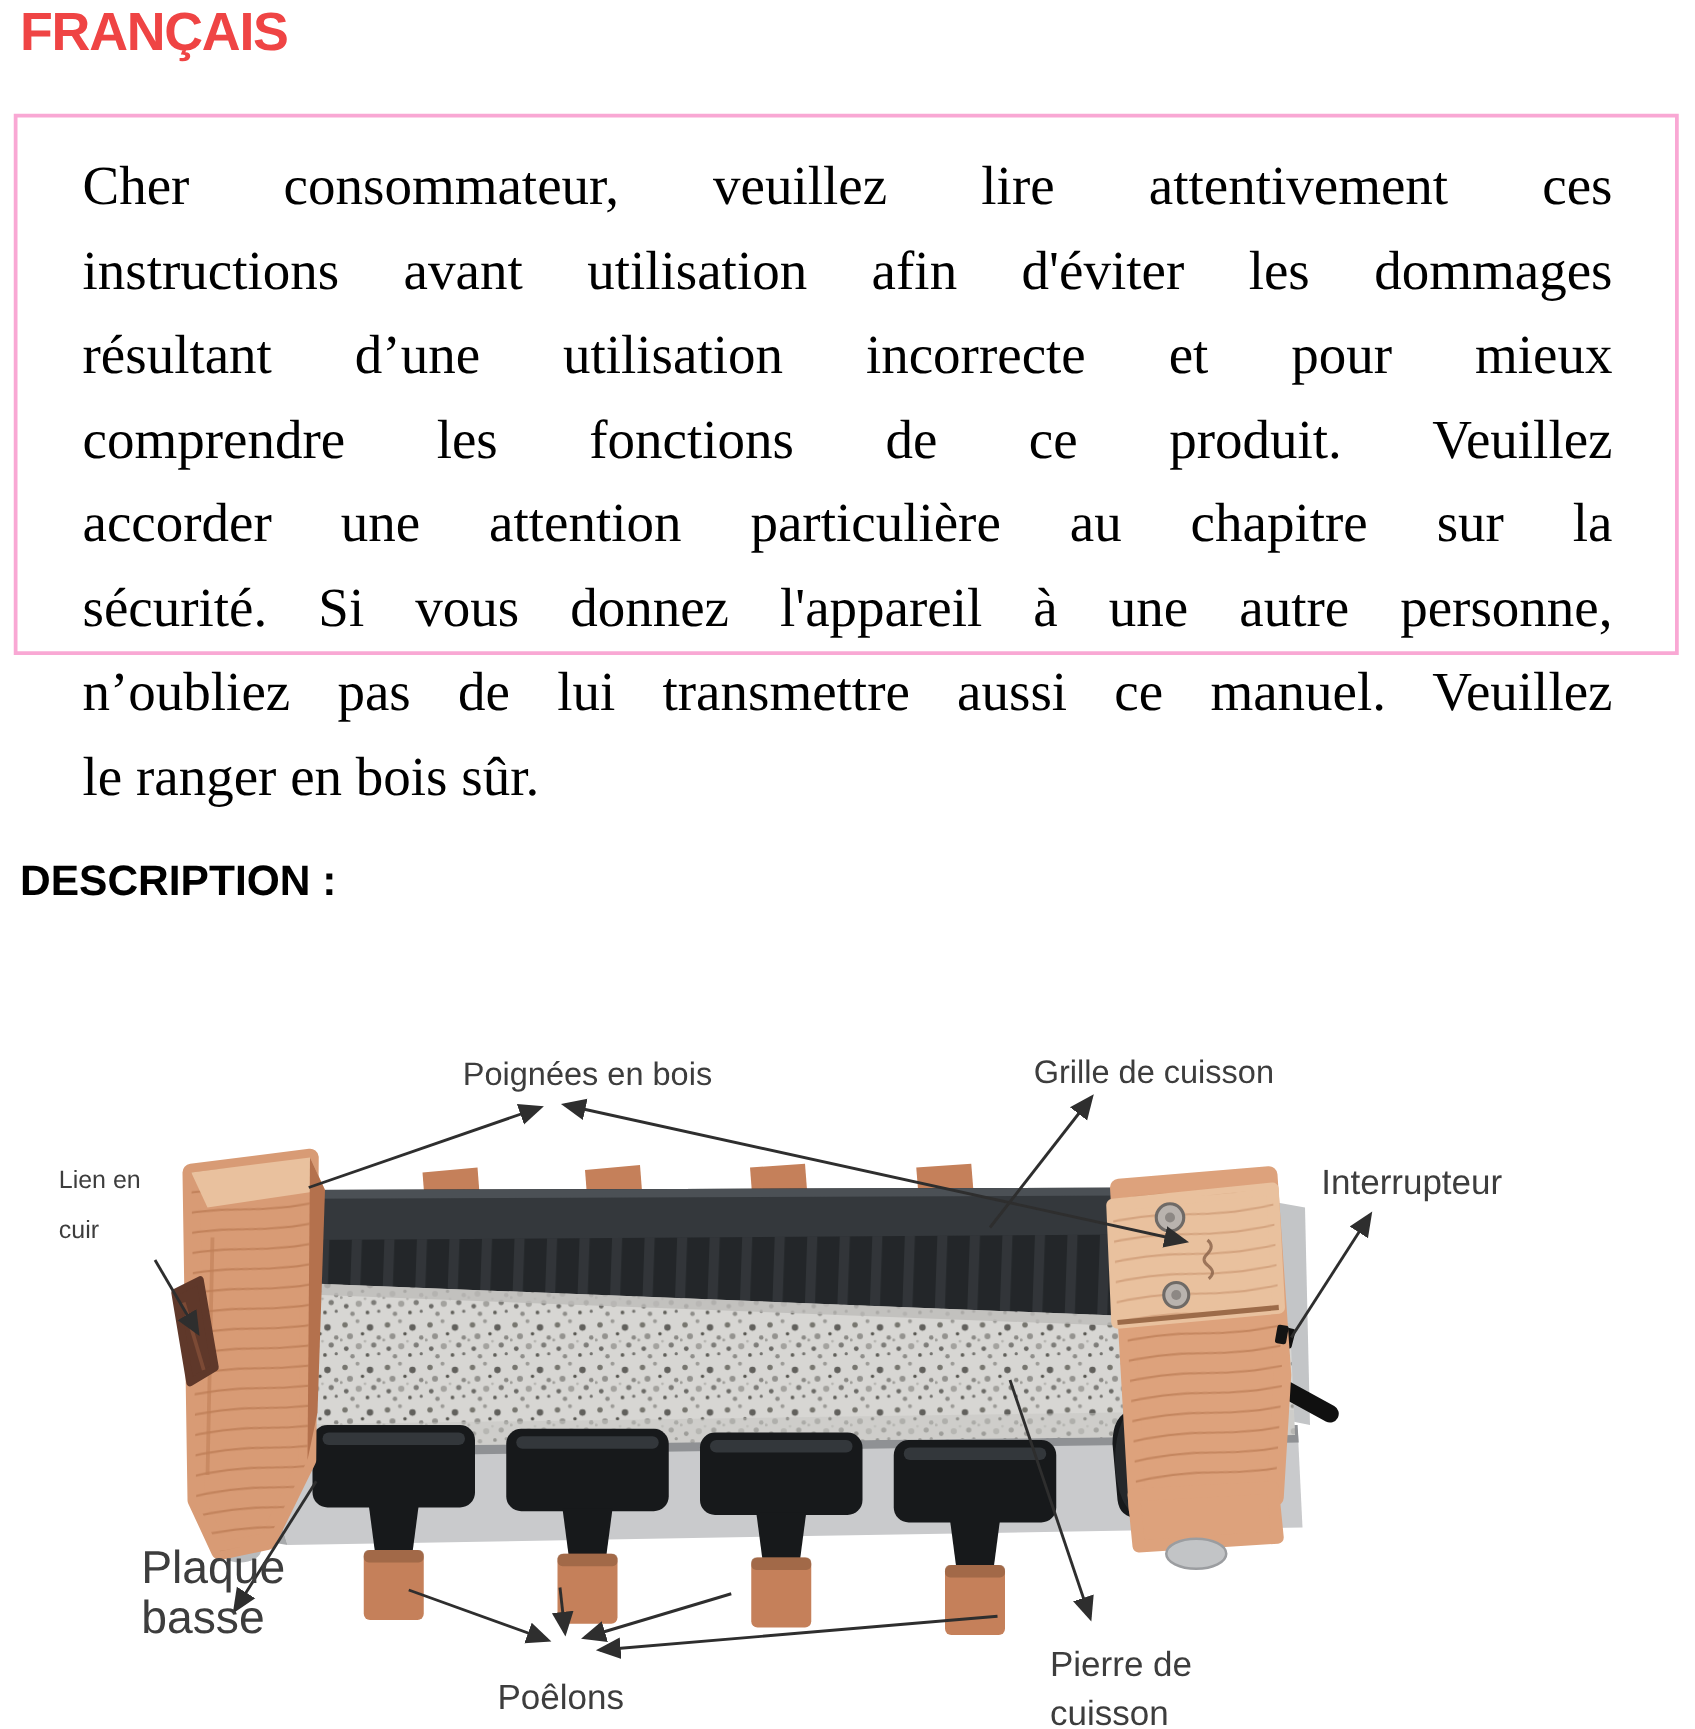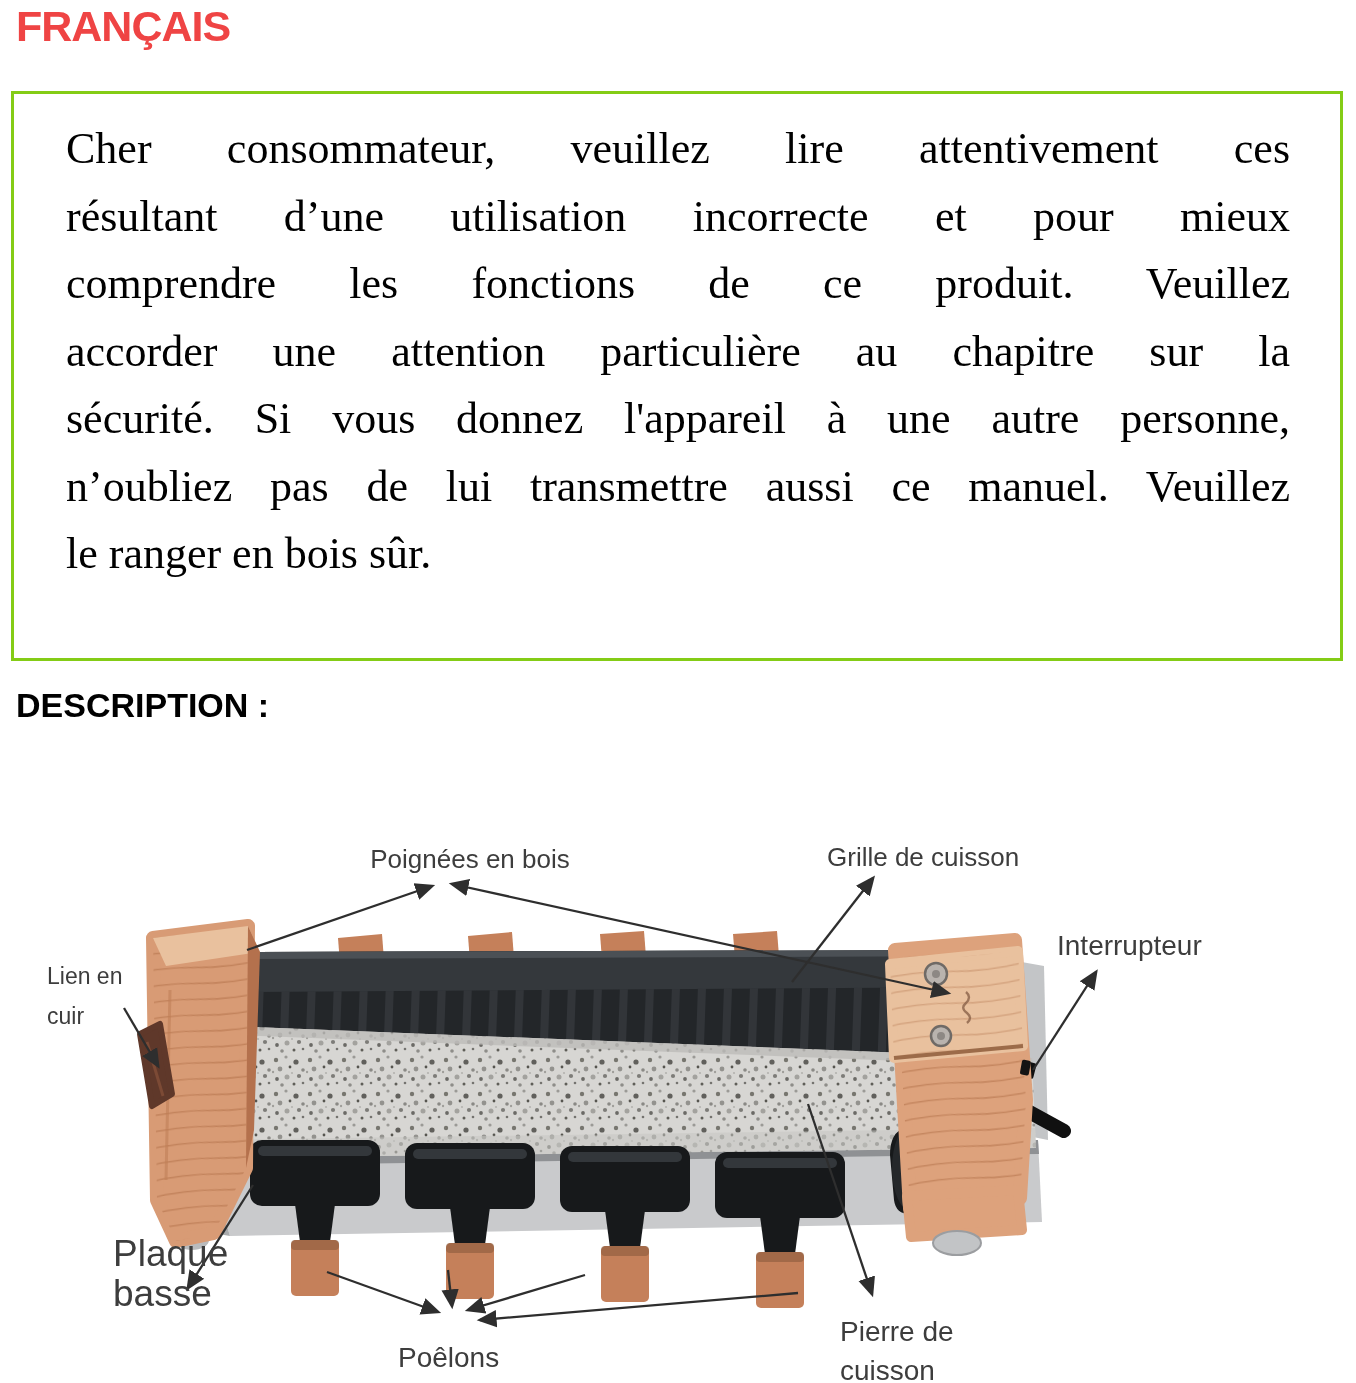--- a/index.html
+++ b/index.html
@@ -1,21 +1,21 @@
 <!DOCTYPE html>
 <html style="--wood: #d89b75; --wood-dark: #b4714d; --wood-light: #e9c19e; --wood-side: #c5805a; --wood-right: #dda27c; --grill: #232629; --grill-top: #34383c; --stone: #d7d6d3; --stone-speckle: #6e6e6c; --base-plate: #c9cacc; --base-edge: #8f9194; --pan: #17191b; --pan-light: #33373b; --strap: #5f382a; --cord: #101010; --screw: #b9b3ae; --arrow: #2e2e2e; --label-text: #3d3d3d; --ink: #000000;"><head>
 <meta charset="utf-8">
 <style>
   html,body{margin:0;padding:0;background:#ffffff;}
   .page{position:relative;width:1356px;height:1383px;background:#fff;overflow:hidden;
         font-family:"Liberation Sans",sans-serif;}
   .h-lang{position:absolute;left:16px;top:2px;font-size:43px;font-weight:700;
           letter-spacing:-1px;color:#ef4444;margin:0;}
-  .intro-box{position:absolute;left:11px;top:91px;width:1332px;height:570px;
-             border:3px solid #84cc16;box-sizing:border-box;background:#fff;}
+  .intro-box{position:absolute;left:11px;top:91px;width:1332px;height:433px;
+             border:3px solid #f9a8d4;box-sizing:border-box;background:#fff;}
   .intro-text{position:absolute;left:0;top:0;width:100%;height:100%;
               box-sizing:border-box;padding:21px 50px 10px 52px;
               font-family:"Liberation Serif",serif;font-size:44px;line-height:67.5px;
               color:#000;}
   .pline{text-align:justify;text-align-last:justify;}
   .pline:last-child{text-align-last:left;}
   .h-desc{position:absolute;left:16px;top:686px;font-size:34px;font-weight:700;
           color:#000;margin:0;}
   .diagram{position:absolute;left:0;top:0;width:1356px;height:1383px;padding-left:31px;}
   .diagram svg{position:absolute;left:0;top:0;}
@@ -26,20 +26,21 @@
 </head>
 <body>
 
 <div class="page">
 
   <h1 class="h-lang">FRANÇAIS</h1>
 
   <div class="intro-box">
     <div class="intro-text">
         <div class="pline">Cher consommateur, veuillez lire attentivement ces</div>
+        <div class="pline">instructions avant utilisation afin d'éviter les dommages</div>
         <div class="pline">résultant d’une utilisation incorrecte et pour mieux</div>
         <div class="pline">comprendre les fonctions de ce produit. Veuillez</div>
         <div class="pline">accorder une attention particulière au chapitre sur la</div>
         <div class="pline">sécurité. Si vous donnez l'appareil à une autre personne,</div>
         <div class="pline">n’oubliez pas de lui transmettre aussi ce manuel. Veuillez</div>
         <div class="pline">le ranger en bois sûr.</div>
       </div>
   </div>
 
   <h2 class="h-desc">DESCRIPTION :</h2>
@@ -195,21 +196,21 @@
         <line x1="327" y1="1272" x2="438" y2="1312" marker-end="url(#ah)"></line>
         <line x1="448" y1="1270" x2="452" y2="1306" marker-end="url(#ah)"></line>
         <line x1="585" y1="1275" x2="468" y2="1310" marker-end="url(#ah)"></line>
         <line x1="798" y1="1293" x2="480" y2="1320" marker-end="url(#ah)"></line>
         <line x1="808" y1="1104" x2="872" y2="1294" marker-end="url(#ah)"></line>
       </g>
     </svg>
 
     <div class="dlabel center" style="left:360px;top:840px;width:220px;font-size:26px;">Poignées en bois</div>
     <div class="dlabel" style="left:827px;top:838px;font-size:26px;text-align:right;">Grille de cuisson</div>
-    <div class="dlabel" style="left:47px;top:956px;font-size:23px;line-height:40px;">Lien en
+    <div class="dlabel" style="left:47px;top:924px;font-size:20px;line-height:40px;">Lien en
 cuir</div>
     <div class="dlabel" style="left:1057px;top:926px;font-size:28px;">Interrupteur</div>
     <div class="dlabel" style="left:113px;top:1234px;font-size:37px;line-height:40px;">Plaque
 basse</div>
     <div class="dlabel" style="left:398px;top:1338px;font-size:28px;">Poêlons</div>
     <div class="dlabel" style="left:840px;top:1312px;font-size:28px;line-height:39px;">Pierre de
 cuisson</div>
   </div>
 </div>
 

